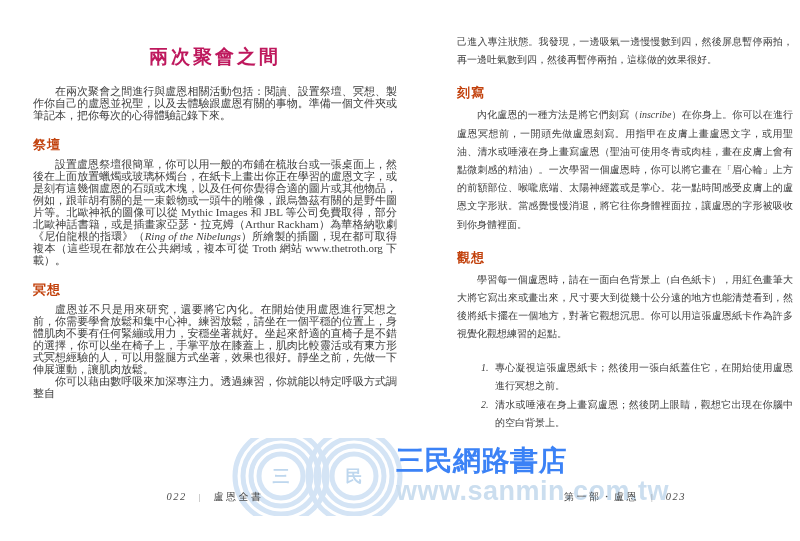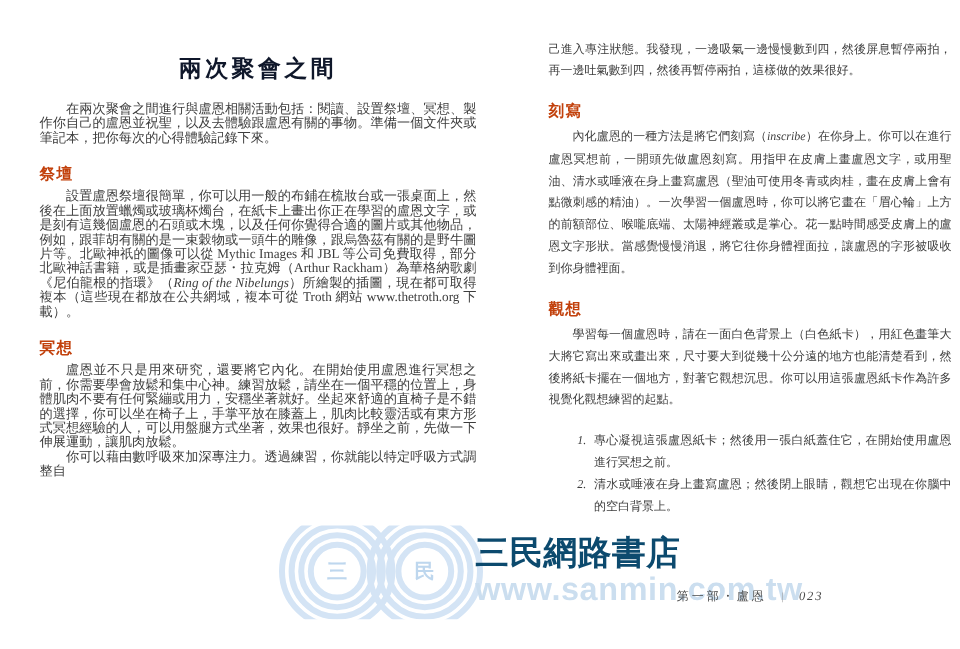--- a/index.html
+++ b/index.html
@@ -7,21 +7,21 @@
     width:800px;height:541px;position:relative;overflow:hidden;
     background:#ffffff;color:#3d3d3d;
     font-family:"Liberation Serif","DejaVu Serif",serif;
   }
   .page{position:absolute;top:0;z-index:1;}
   #left-page{left:33px;width:364px;height:541px;}
   #right-page{left:457px;width:336px;height:471px;}
 
   .chapter-title{
     margin:44px 0 0 0;text-align:center;
-    font-size:19px;font-weight:bold;letter-spacing:3px;color:#0f172a;
+    font-size:19px;font-weight:bold;letter-spacing:3px;color:#be185d;
   }
   p{margin:0;text-align:justify;text-indent:2em;}
   #left-page p{font-size:11px;line-height:12px;}
   #right-page p{font-size:10px;line-height:18.2px;}
   p.no-indent{text-indent:0;}
   .intro{margin-top:15px;}
   .first{margin-top:33px;}
   .section-heading{
     font-family:"Liberation Sans","DejaVu Sans",sans-serif;
     font-size:13px;font-weight:bold;color:#c2410c;
@@ -39,21 +39,21 @@
     font-size:10px;color:#4a4a4a;letter-spacing:1px;
   }
   .footer .pagenum{font-style:italic;font-size:10.5px;letter-spacing:1.5px;}
   .footer .sep{color:#9a9a9a;margin:0 12px;font-size:9px;}
   .footer .label{letter-spacing:2.5px;}
 
   .watermark{position:absolute;left:0;top:0;width:800px;height:541px;z-index:0;pointer-events:none;}
   .wm-logo{position:absolute;left:227px;top:438px;}
   .wm-brand{
     position:absolute;left:396px;top:442px;
-    font-size:28px;font-weight:bold;letter-spacing:0.5px;color:#0c4a6e;
+    font-size:28px;font-weight:bold;letter-spacing:0.5px;color:#3b82f6;
   }
   .wm-url{
     position:absolute;left:396px;top:476px;
     font-family:"Liberation Sans","DejaVu Sans",sans-serif;
     font-size:27px;font-weight:bold;letter-spacing:0.5px;color:#cbdeef;
   }
 </style>
 </head>
 <body>
 
@@ -81,20 +81,23 @@
 
   <p class="intro">在兩次聚會之間進行與盧恩相關活動包括：閱讀、設置祭壇、冥想、製作你自己的盧恩並祝聖，以及去體驗跟盧恩有關的事物。準備一個文件夾或筆記本，把你每次的心得體驗記錄下來。</p>
 
   <h2 class="section-heading">祭壇</h2>
   <p><span>設置盧恩祭壇很簡單，你可以用一般的布鋪在梳妝台或一張桌面上，然後在上面放置蠟燭或玻璃杯燭台，在紙卡上畫出你正在學習的盧恩文字，或是刻有這幾個盧恩的石頭或木塊，以及任何你覺得合適的圖片或其他物品，例如，跟菲胡有關的是一束穀物或一頭牛的雕像，跟烏魯茲有關的是野牛圖片等。北歐神祇的圖像可以從 Mythic Images 和 JBL 等公司免費取得，部分北歐神話書籍，或是插畫家亞瑟・拉克姆（Arthur Rackham）為華格納歌劇《尼伯龍根的指環》（</span><em class="lat">Ring of the Nibelungs</em><span>）所繪製的插圖，現在都可取得複本（這些現在都放在公共網域，複本可從 Troth 網站 www.thetroth.org 下載）。</span></p>
 
   <h2 class="section-heading">冥想</h2>
   <p>盧恩並不只是用來研究，還要將它內化。在開始使用盧恩進行冥想之前，你需要學會放鬆和集中心神。練習放鬆，請坐在一個平穩的位置上，身體肌肉不要有任何緊繃或用力，安穩坐著就好。坐起來舒適的直椅子是不錯的選擇，你可以坐在椅子上，手掌平放在膝蓋上，肌肉比較靈活或有東方形式冥想經驗的人，可以用盤腿方式坐著，效果也很好。靜坐之前，先做一下伸展運動，讓肌肉放鬆。</p>
   <p>你可以藉由數呼吸來加深專注力。透過練習，你就能以特定呼吸方式調整自</p>
 
+  <div class="footer">
+    <span class="pagenum">022</span><span class="sep">|</span><span class="label">盧恩全書</span>
+  </div>
 </div>
 
 <div class="page" id="right-page">
   <p class="no-indent first">己進入專注狀態。我發現，一邊吸氣一邊慢慢數到四，然後屏息暫停兩拍，再一邊吐氣數到四，然後再暫停兩拍，這樣做的效果很好。</p>
 
   <h2 class="section-heading">刻寫</h2>
   <p><span>內化盧恩的一種方法是將它們刻寫（</span><em class="lat">inscribe</em><span>）在你身上。你可以在進行盧恩冥想前，一開頭先做盧恩刻寫。用指甲在皮膚上畫盧恩文字，或用聖油、清水或唾液在身上畫寫盧恩（聖油可使用冬青或肉桂，畫在皮膚上會有點微刺感的精油）。一次學習一個盧恩時，你可以將它畫在「眉心輪」上方的前額部位、喉嚨底端、太陽神經叢或是掌心。花一點時間感受皮膚上的盧恩文字形狀。當感覺慢慢消退，將它往你身體裡面拉，讓盧恩的字形被吸收到你身體裡面。</span></p>
 
   <h2 class="section-heading">觀想</h2>
   <p>學習每一個盧恩時，請在一面白色背景上（白色紙卡），用紅色畫筆大大將它寫出來或畫出來，尺寸要大到從幾十公分遠的地方也能清楚看到，然後將紙卡擺在一個地方，對著它觀想沉思。你可以用這張盧恩紙卡作為許多視覺化觀想練習的起點。</p>

